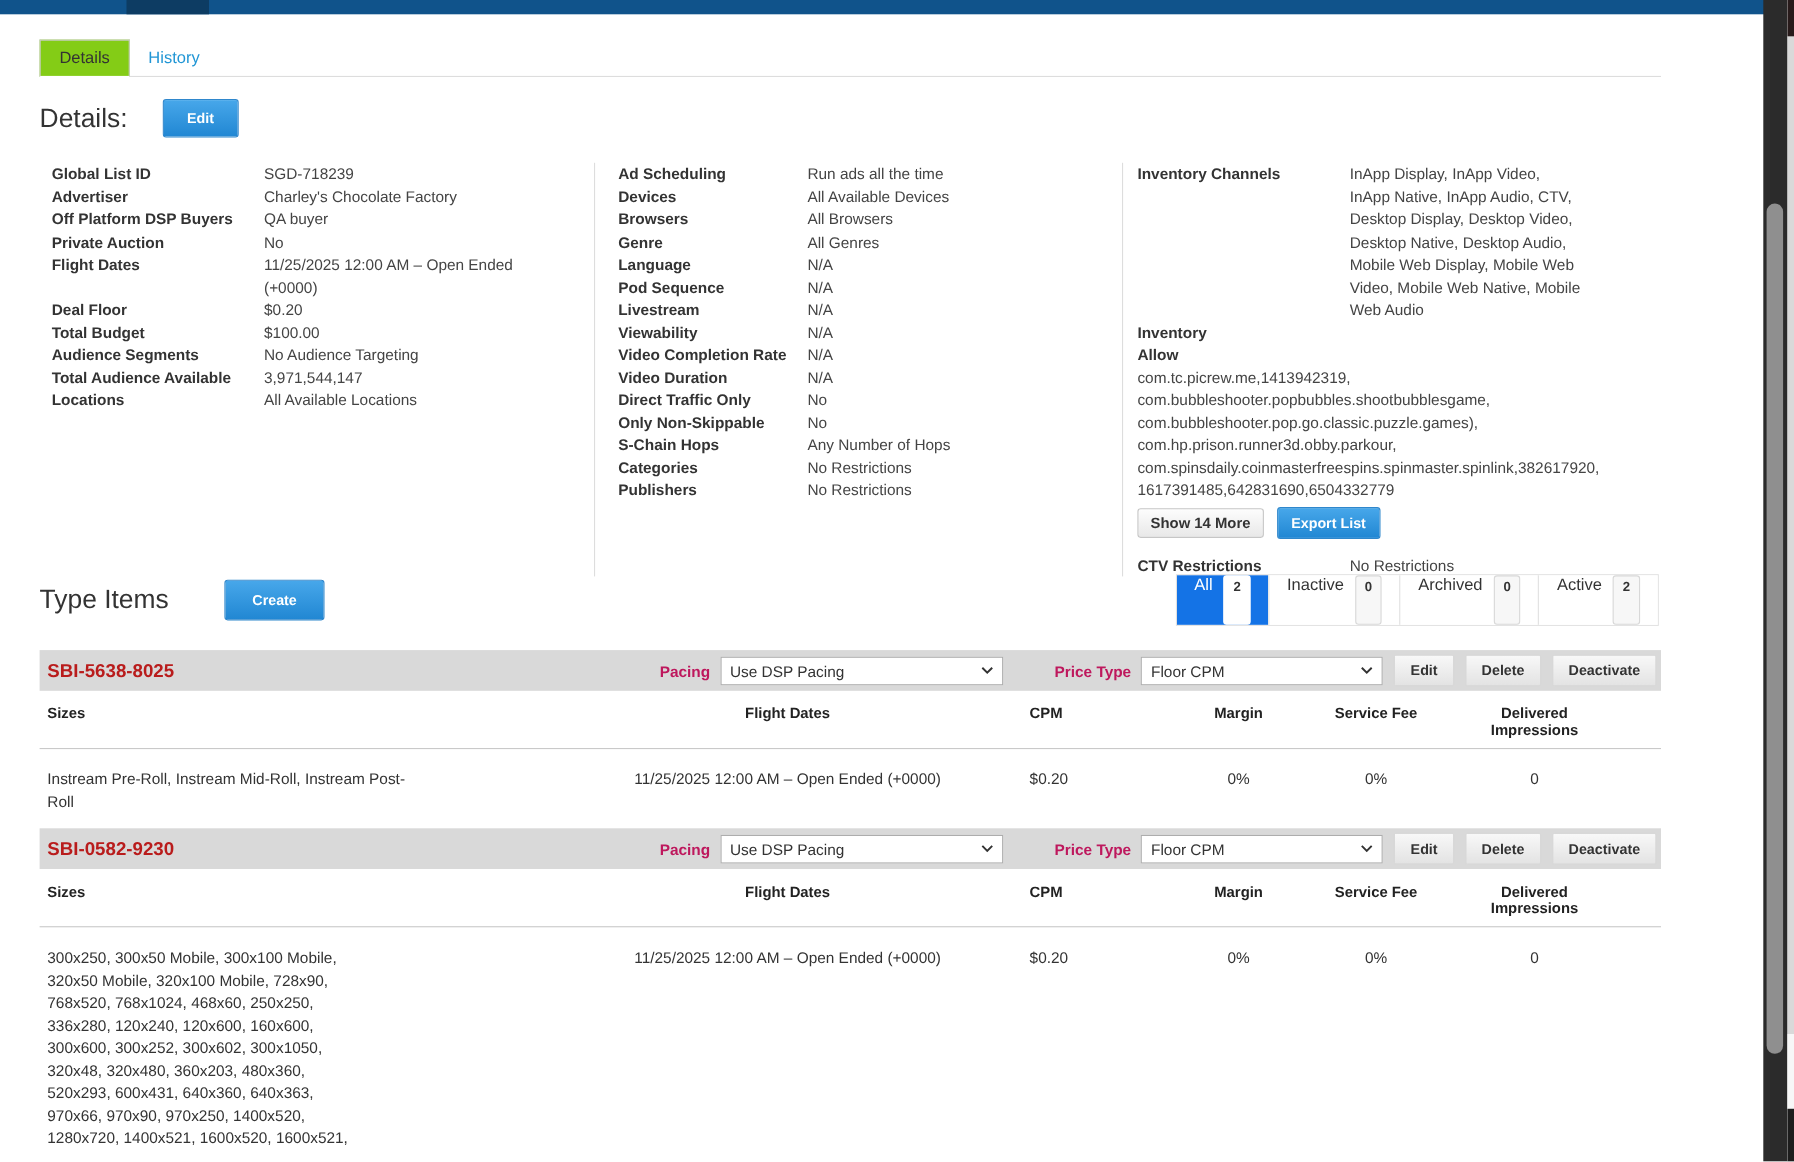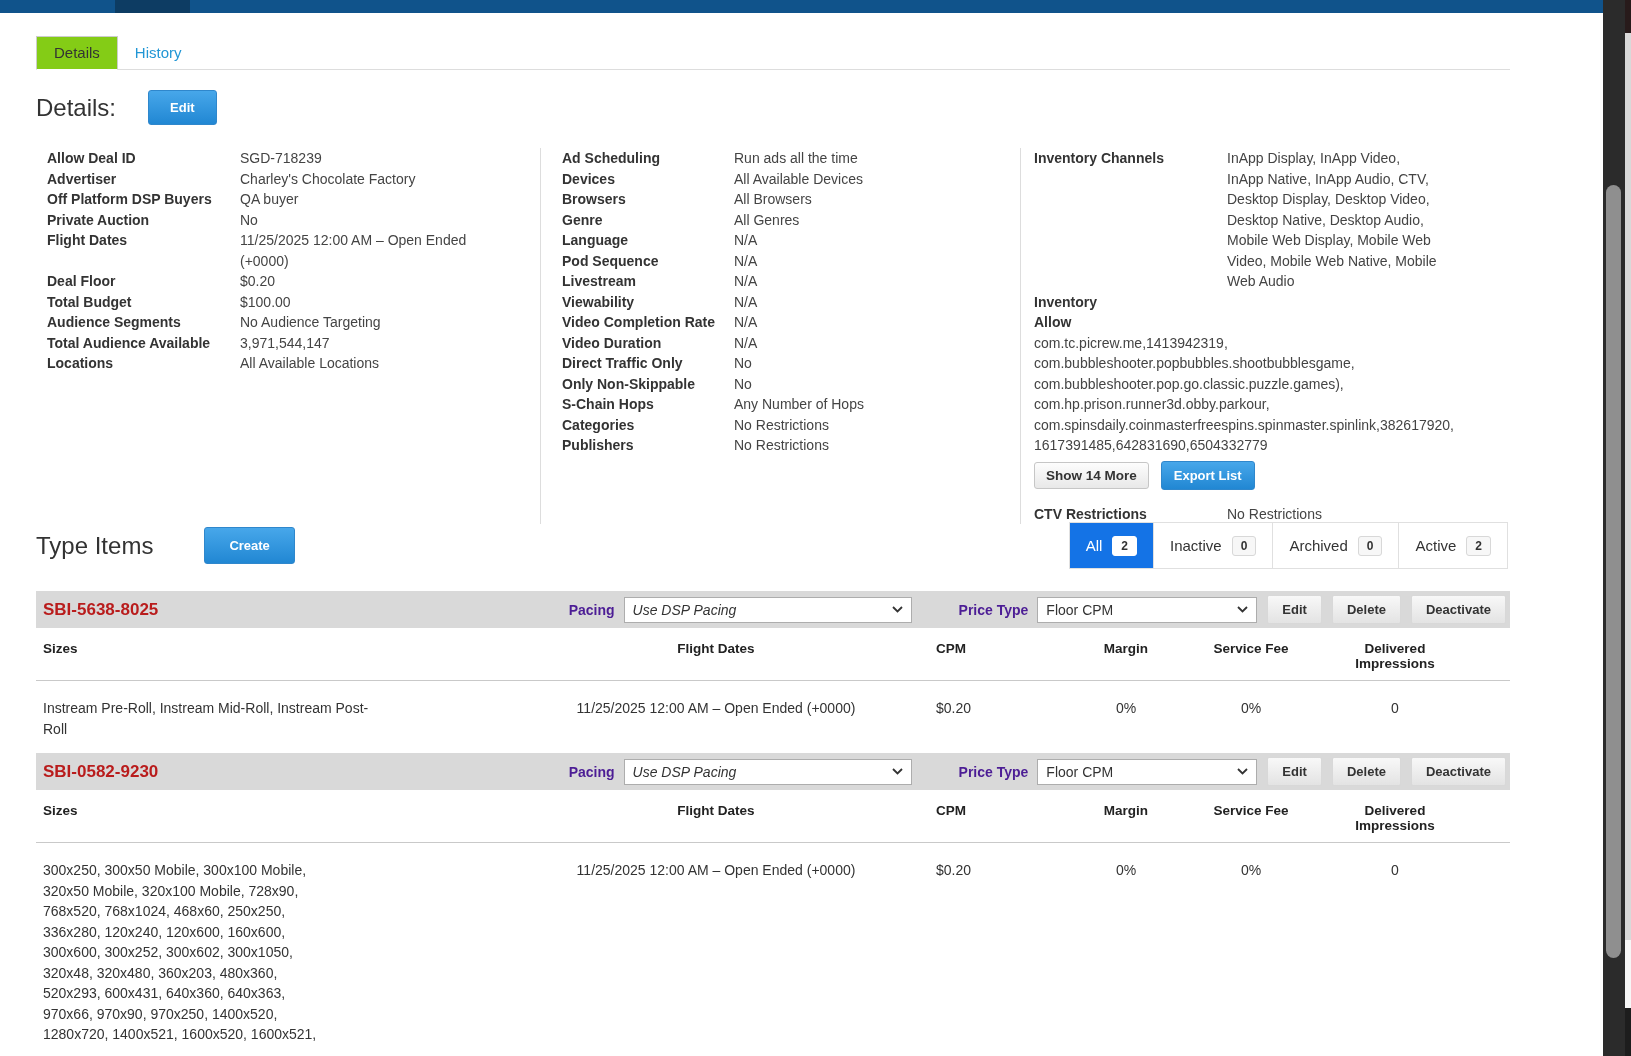--- a/index.html
+++ b/index.html
@@ -58,40 +58,40 @@
   .inv-buttons .btn-gray { padding:5px 11px; font-size:13.5px; }
   .inv-buttons .btn-blue { padding:6px 12px; margin-left:12px; }
   .drow.ctv { margin-top:14px; }
 
   
   .li-head { position:absolute; left:36px; top:527px; display:flex; align-items:center; }
   .li-head .btn-blue { margin-left:51px; padding:10px 24px; }
 
   
   .filters { position:absolute; top:522px; right:123px; display:flex; border:1px solid #e0e0e0; }
-  .ftab { display:flex; align-items:center; height:45px; padding:0 16px; font-size:15px;
+  .ftab { display:flex; height:45px; padding:0 16px; font-size:15px;
     background:#fff; border-left:1px solid #e0e0e0; color:#333; cursor:pointer; }
   .ftab:first-child { border-left:none; }
   .ftab.active { background:#1473e6; color:#fff; }
   .badge { display:inline-block; margin-left:10px; padding:2px 8px; border-radius:3px;
     background:#f7f7f7; border:1px solid #d8d8d8; font-size:12px; font-weight:bold; color:#333; }
   .ftab.active .badge { background:#fff; border-color:#fff; }
 
   
   .li-item { position:absolute; left:36px; width:1474px; }
   .item1 { top:591px; }
   .item2 { top:753px; }
   .li-bar { height:37px; background:#d9d9d9; display:flex; align-items:center; padding:0 4px 0 7px; }
   .li-title { font-size:17px; font-weight:bold; color:#b91c1c; }
-  .ctl-label { font-weight:bold; color:#4c1d95; margin-right:9px; }
+  .ctl-label { font-weight:bold; color:#be185d; margin-right:9px; }
   .ctl-label.first { margin-left:auto; }
   .ctl-label.pt { margin-left:47px; }
   .select { background:#fff; border:1px solid #adadad; height:26px; display:inline-flex;
     align-items:center; justify-content:space-between; padding:0 8px; color:#333; cursor:pointer; }
-  .select.pacing { width:288px;font-style:italic; }
+  .select.pacing { width:257px; }
   .select.price { width:220px; }
   .chev { display:inline-flex; margin-left:8px; }
   .li-bar .btn-gray2 { border:1px solid #d8d8d8; border-radius:2px; color:#333; font-weight:bold;
     font-size:13px; font-family:"Liberation Sans",sans-serif; padding:6px 14px; margin-left:10px;
     background:linear-gradient(#f8f8f8, #e3e3e3); cursor:pointer; }
 
   
   .lt-head { display:flex; margin-top:7px; padding:6px 0 9px 0; border-bottom:1px solid #c9c9c9; }
   .lt-head span { font-weight:bold; color:#222; font-size:13.5px; }
   .lt-row { display:flex; padding-top:17px; line-height:20.5px; color:#333; }
@@ -118,21 +118,21 @@
 </div>
 
 <div class="details-head">
   <span class="h1">Details:</span>
   <button class="btn-blue">Edit</button>
 </div>
 
 <div class="dgrid">
   <div class="dcol1">
     <div class="drow">
-        <span class="dlabel">Allow Deal ID</span>
+        <span class="dlabel">Global List ID</span>
         <span class="dval">SGD-718239</span>
       </div>
     <div class="drow">
         <span class="dlabel">Advertiser</span>
         <span class="dval">Charley's Chocolate Factory</span>
       </div>
     <div class="drow">
         <span class="dlabel">Off Platform DSP Buyers</span>
         <span class="dval">QA buyer</span>
       </div>

